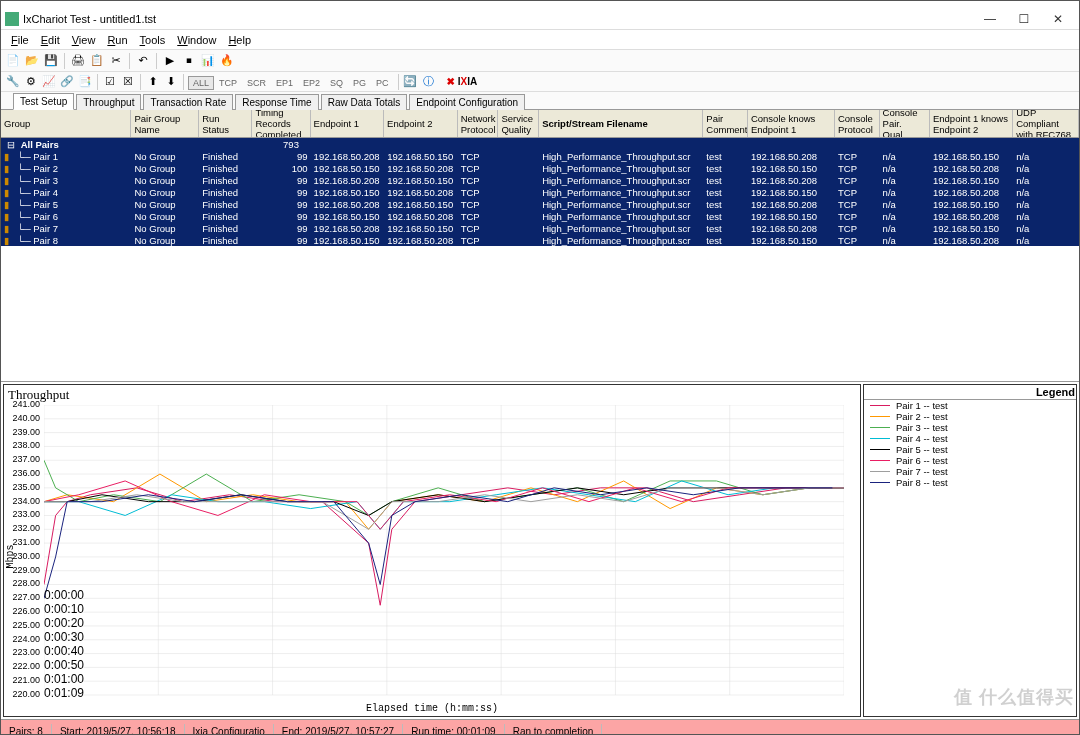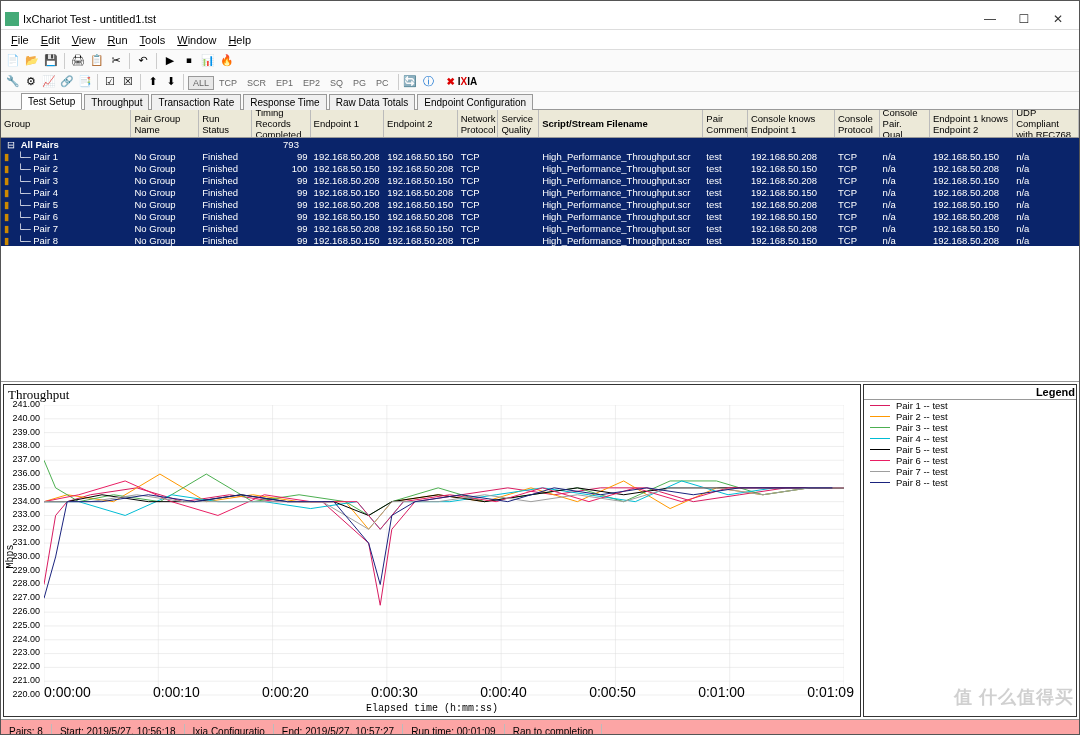--- a/index.html
+++ b/index.html
@@ -13,21 +13,21 @@
 .menu-item { padding: 2px 6px; font-size: 11px; }
 .menu-item u { text-decoration: underline; }
 .toolbar { height: 22px; display: flex; align-items: center; padding: 0 4px; gap: 3px; background: #fafafa; border-bottom: 1px solid #ddd; }
 .tb-icon { width: 16px; height: 16px; display: flex; align-items: center; justify-content: center; font-size: 11px; }
 .tb-sep { width: 1px; height: 16px; background: #ccc; margin: 0 2px; }
 .filter-bar { height: 20px; display: flex; align-items: center; padding: 0 4px; gap: 2px; background: #fafafa; border-bottom: 1px solid #ddd; }
 .filter-btn { padding: 1px 4px; font-size: 9px; color: #666; border: 1px solid transparent; }
 .filter-btn.active { border: 1px solid #999; background: #e8e8e8; }
 .ixia-logo { margin-left: 8px; font-weight: bold; font-size: 10px; }
 .ixia-logo .x { color: #d00; }
-.tabs { height: 18px; display: flex; align-items: flex-end; padding: 0 20px; background: #fafafa; border-bottom: 1px solid #999; }
+.tabs { height: 18px; display: flex; align-items: flex-end; padding: 0 12px; background: #fafafa; border-bottom: 1px solid #999; }
 .tab { padding: 2px 6px; font-size: 10px; border: 1px solid #999; border-bottom: none; margin-right: 2px; background: #f0f0f0; position: relative; top: 1px; }
 .tab.active { background: #fff; border-bottom: 1px solid #fff; }
 .grid-area { height: 272px; overflow: hidden; border-bottom: 1px solid #999; background: #fff; }
 .grid-header { display: flex; height: 28px; background: #ece9d8; border-bottom: 1px solid #999; font-size: 9.5px; }
 .grid-header .col { border-right: 1px solid #bbb; padding: 2px 3px; display: flex; align-items: center; overflow: hidden; }
 .grid-body { font-family: "Courier New", monospace; font-size: 9.5px; color: #fff; }
 .row-sel { background: #0a246a; display: flex; height: 12px; align-items: center; }
 .row-sel .cell { padding: 0 3px; overflow: hidden; white-space: nowrap; }
 .row-icon { width: 14px; height: 10px; display: inline-flex; align-items: center; justify-content: center; }
 .all-pairs { font-weight: bold; color: #fff; }
@@ -36,21 +36,21 @@
 .chart-title { font-size: 13px; font-family: Georgia, serif; padding: 2px 4px; }
 .legend-area { width: 214px; border: 1px solid #333; margin: 2px 2px 2px 0; background: #fff; }
 .legend-title { text-align: right; font-weight: bold; font-size: 11px; border-bottom: 1px solid #999; padding: 1px; }
 .legend-item { font-family: "Courier New", monospace; font-size: 9.5px; padding: 0 6px; display: flex; align-items: center; }
 .legend-line { width: 20px; height: 1px; margin-right: 6px; }
 .status-bar { height: 24px; display: flex; align-items: center; background: #fca5a5; border-top: 1px solid #999; font-size: 10px; }
 .status-cell { padding: 2px 8px; border-right: 1px solid #bbb; }
 svg.chart { position: absolute; left: 40px; top: 20px; }
 .y-axis { position: absolute; left: 2px; top: 14px; font-size: 9px; font-family: Arial; }
 .y-tick { height: 13.8px; text-align: right; width: 34px; }
-.x-axis { position: absolute; bottom: 16px; left: 40px; right: 6px; display: flex; justify-content: space-between; font-size: 14px; }
+.x-axis { position: absolute; bottom: 16px; left: 40px; right: 6px; display: flex; justify-content: space-between; font-size: 12px; flex-direction: column; }
 .x-label { position: absolute; bottom: 2px; left: 0; right: 0; text-align: center; font-size: 10px; font-family: "Courier New", monospace; }
 .y-label { position: absolute; left: -6px; top: 50%; transform: rotate(-90deg); font-size: 10px; font-family: "Courier New", monospace; }
 .watermark { position: absolute; right: 6px; bottom: 26px; font-size: 18px; color: rgba(120,120,120,0.35); font-weight: bold; letter-spacing: 1px; pointer-events: none; }
 </style>
 </head>
 <body>
 
 <div class="title-bar">
   <svg class="icon" viewBox="0 0 16 16">
       <rect width="16" height="16" fill="#4a7"></rect>

